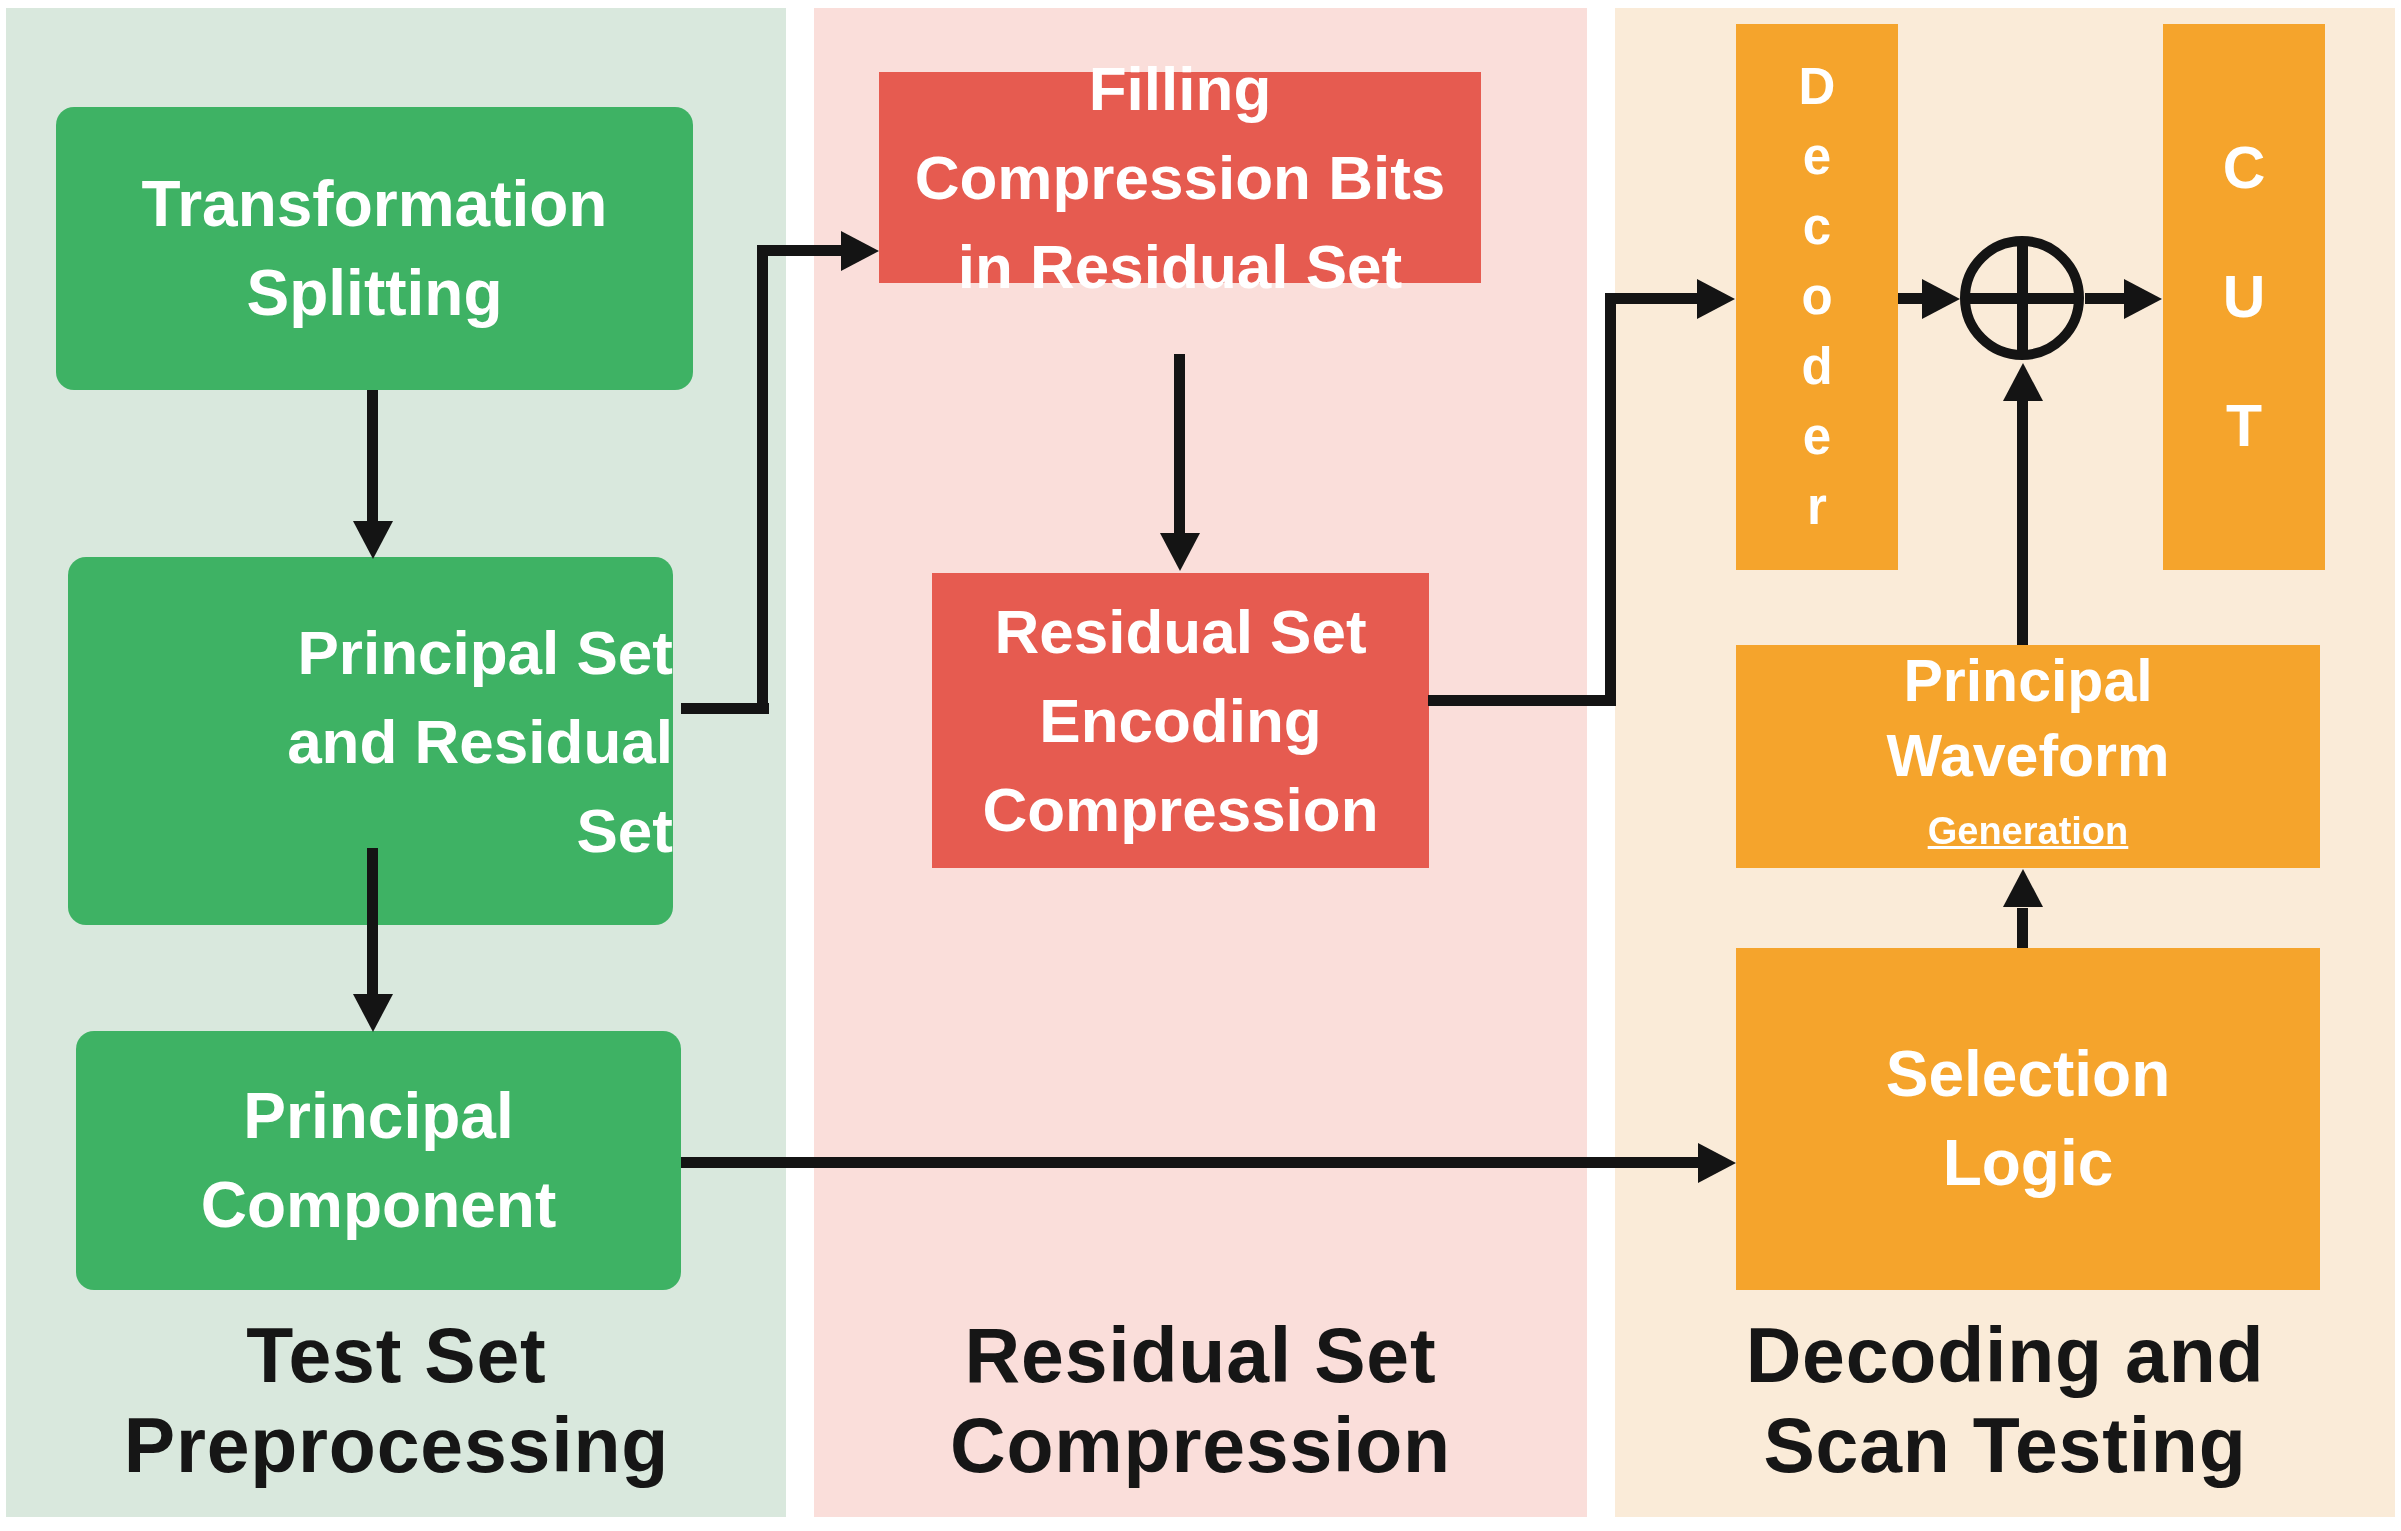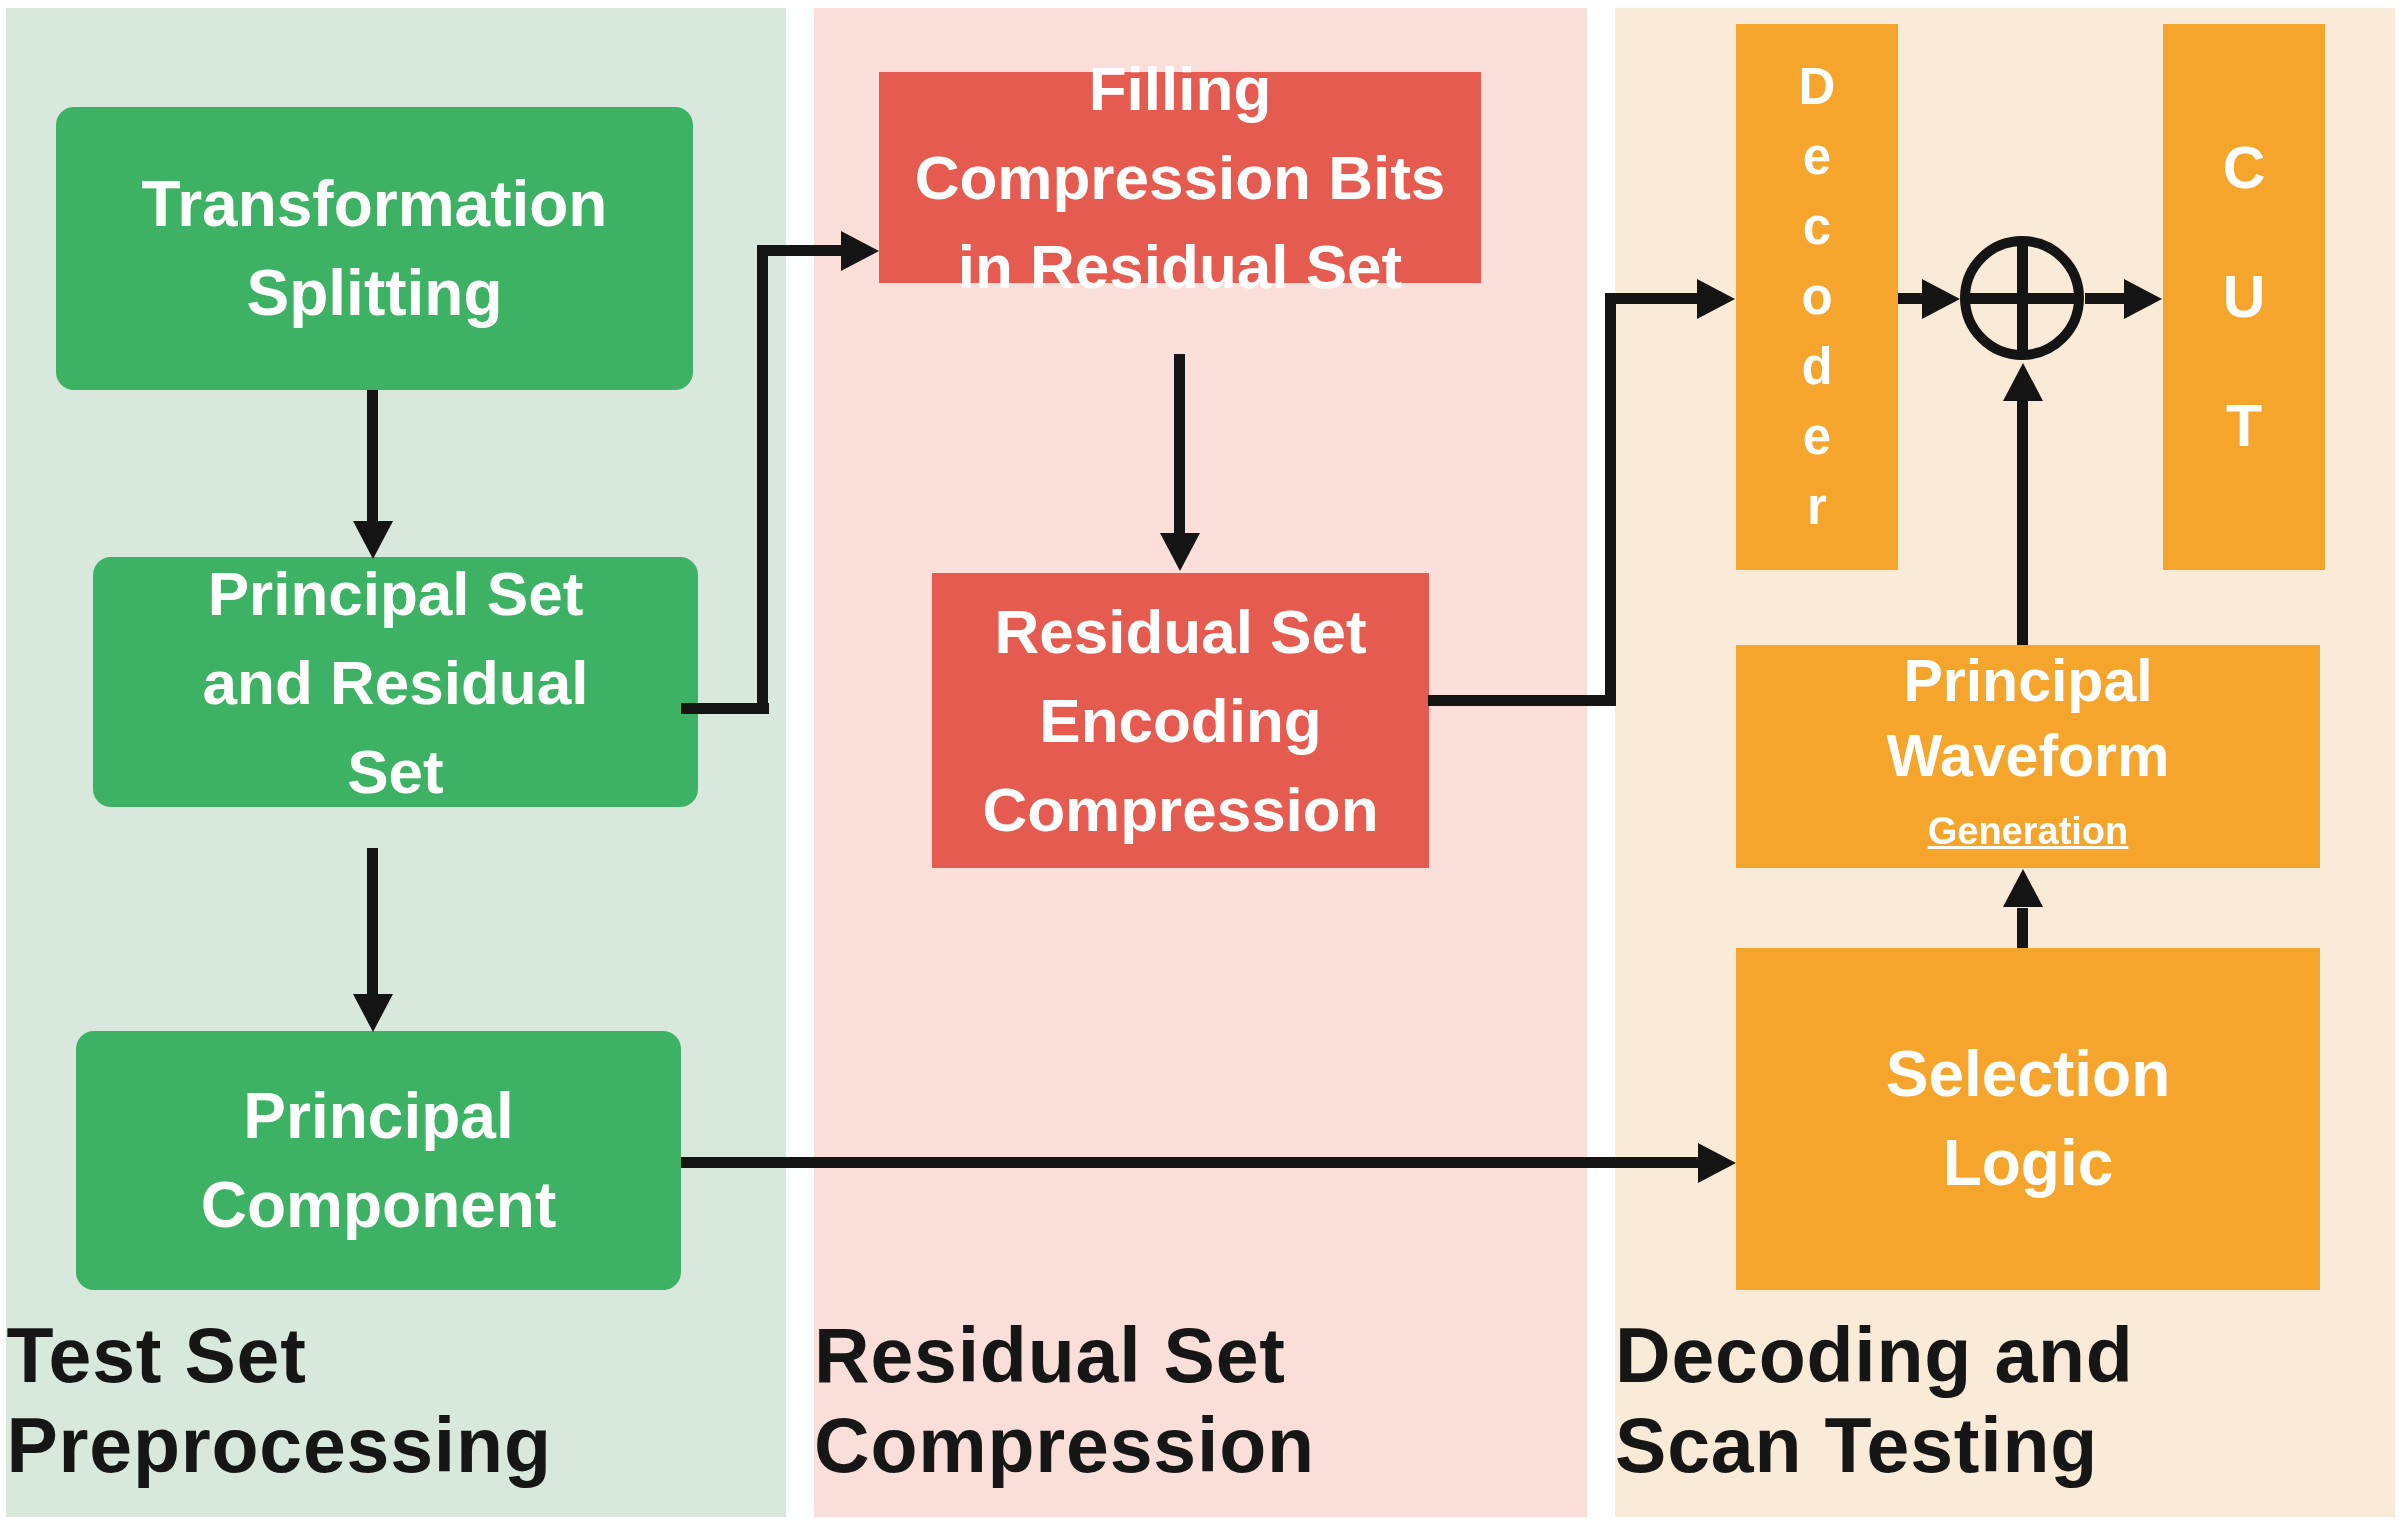--- a/index.html
+++ b/index.html
@@ -21,21 +21,21 @@
         color:var(--box-text-white);font-weight:bold;text-align:center;}
   .node.green{background:var(--box-green);border-radius:18px;}
   .node.red{background:var(--box-red);}
   .node.orange{background:var(--box-orange);}
   .node span{display:block;}
 
   .h3l span{font-size:62px;line-height:89px;}
   .h2l span{font-size:64px;line-height:89px;}
 
   
-  .caption{position:absolute;text-align:left;color:var(--caption-text);font-weight:bold;}
+  .caption{position:absolute;text-align:center;color:var(--caption-text);font-weight:bold;}
   .caption span{display:block;font-size:77px;line-height:90px;letter-spacing:0.8px;}
 
   
   .pillar span{font-weight:bold;color:var(--box-text-white);text-align:center;}
   .pillar.decoder span{font-size:51px;line-height:70px;}
   .pillar.cut span{font-size:59px;line-height:129px;}
 
   
   .seg{position:absolute;background:var(--arrow-black);}
   .head{position:absolute;width:0;height:0;}
@@ -53,21 +53,21 @@
 <div id="canvas">
 
   <div class="panel green"></div>
   <div class="panel pink"></div>
   <div class="panel cream"></div>
 
   <div class="node green h2l" style="left:56px;top:107px;width:637px;height:283px;">
     <span>Transformation</span>
     <span>Splitting</span>
   </div>
-  <div class="node green h3l" style="left:93px;top:557px;width:605px;height:250px;">
+  <div class="node green h3l" style="left:68px;top:557px;width:605px;height:368px;align-items:flex-end;">
     <span>Principal Set</span>
     <span>and Residual</span>
     <span>Set</span>
   </div>
   <div class="node green h2l" style="left:76px;top:1031px;width:605px;height:259px;">
     <span>Principal</span>
     <span>Component</span>
   </div>
 
   <div class="node red h3l" style="left:879px;top:72px;width:602px;height:211px;">

